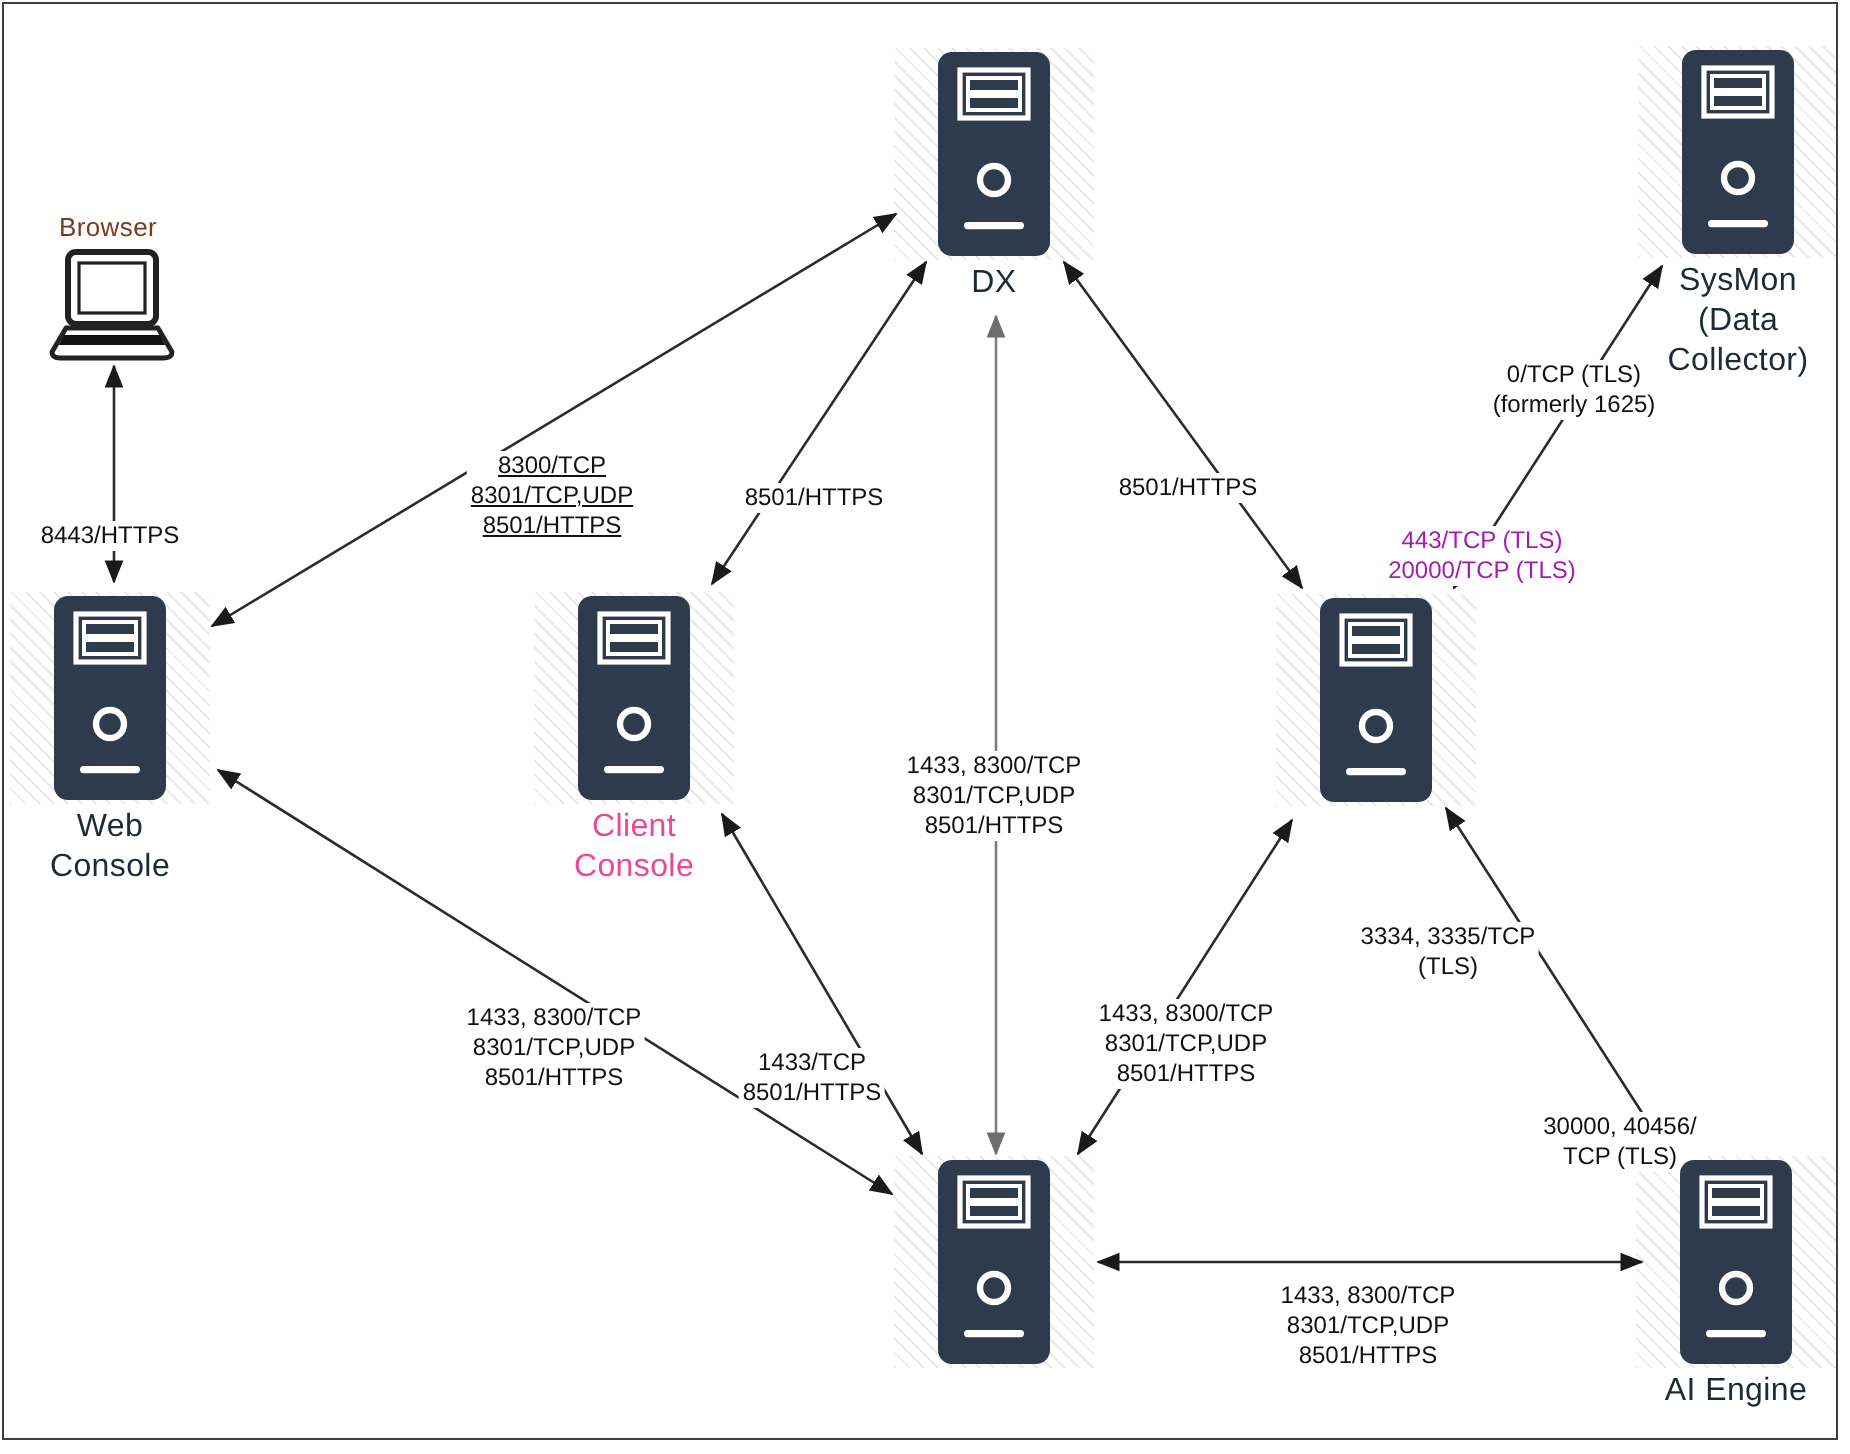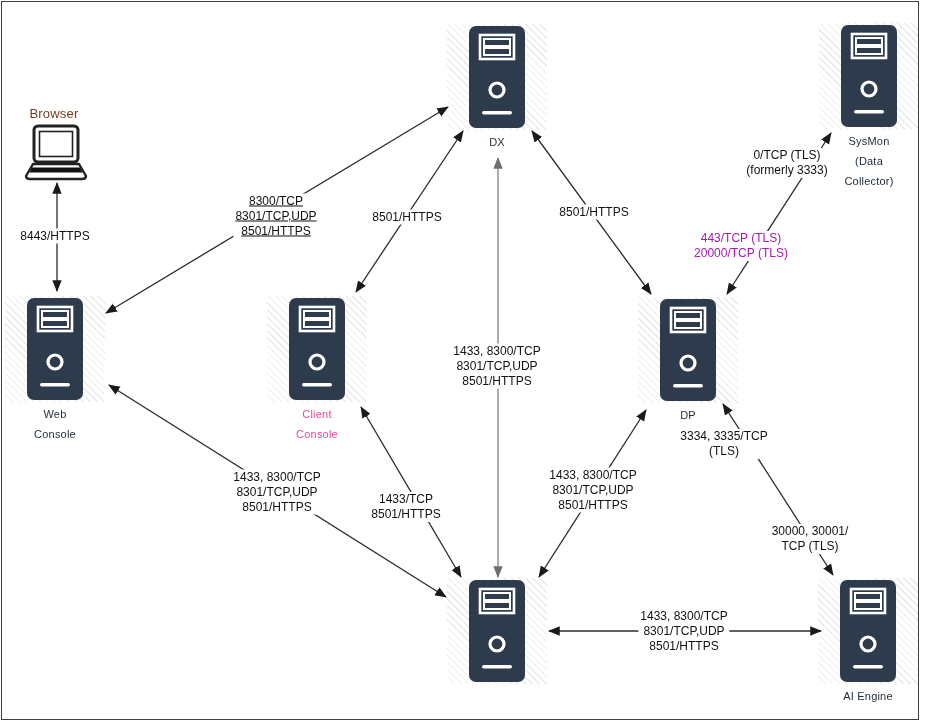--- a/index.html
+++ b/index.html
@@ -6,22 +6,22 @@
   body{width:925px;height:727px;font-family:"Liberation Sans",sans-serif;}
   #canvas{position:relative;width:925px;height:727px;background:#ffffff;overflow:hidden;}
   #frame{position:absolute;left:1px;top:1px;width:918px;height:719px;border:1.5px solid #3f3f3f;box-sizing:border-box;pointer-events:none;}
   .layer{position:absolute;left:0;top:0;width:925px;height:727px;}
   #hatch-layer{z-index:1;}
   #edge-svg{z-index:2;}
   #label-layer{z-index:3;}
   #node-layer{z-index:4;}
   .hatch{position:absolute;background-image:repeating-linear-gradient(45deg,rgba(90,90,90,0.13) 0px,rgba(90,90,90,0.13) 1px,transparent 1px,transparent 5px);}
   .node{position:absolute;}
-  .node-label{position:absolute;width:160px;text-align:center;font-size:11px;line-height:20px;letter-spacing:0.2px;}
-  .port-label{position:absolute;transform:translate(-50%,-50%);background:#ffffff;color:#111111;font-size:12px;line-height:15px;text-align:center;white-space:nowrap;padding:0 2px;}
+  .node-label{position:absolute;width:160px;text-align:center;font-size:16px;line-height:20px;letter-spacing:0.2px;}
+  .port-label{position:absolute;transform:translate(-50%,-50%);background:#ffffff;color:#111111;font-size:12px;line-height:15px;text-align:center;white-space:nowrap;padding:0 2px;margin-top:32px;}
   svg{display:block;}
 </style>
 </head>
 <body>
 
 <div id="canvas">
   <div id="hatch-layer" class="layer">
       <div class="hatch" style="left: 5px; top: 296px; width: 100px; height: 106px;"></div>
       <div class="hatch" style="left: 267px; top: 296px; width: 100px; height: 106px;"></div>
       <div class="hatch" style="left: 447px; top: 24px; width: 100px; height: 106px;"></div>
@@ -80,32 +80,32 @@
         <div>1433/TCP</div>
         <div>8501/HTTPS</div>
       </div>
       <div class="port-label" style="left: 593px; top: 490px; color: rgb(17, 17, 17);">
         <div>1433, 8300/TCP</div>
         <div>8301/TCP,UDP</div>
         <div>8501/HTTPS</div>
       </div>
       <div class="port-label" style="left: 787px; top: 163px; color: rgb(17, 17, 17);">
         <div>0/TCP (TLS)</div>
-        <div>(formerly 3333)</div>
+        <div>(formerly 1625)</div>
       </div>
       <div class="port-label" style="left: 741px; top: 246px; color: #a21caf;">
         <div>443/TCP (TLS)</div>
         <div>20000/TCP (TLS)</div>
       </div>
       <div class="port-label" style="left: 724px; top: 444px; color: rgb(17, 17, 17);">
         <div>3334, 3335/TCP</div>
         <div>(TLS)</div>
       </div>
       <div class="port-label" style="left: 810px; top: 539px; color: rgb(17, 17, 17);">
-        <div>30000, 30001/</div>
+        <div>30000, 40456/</div>
         <div>TCP (TLS)</div>
       </div>
       <div class="port-label" style="left: 684px; top: 631px; color: rgb(17, 17, 17);">
         <div>1433, 8300/TCP</div>
         <div>8301/TCP,UDP</div>
         <div>8501/HTTPS</div>
       </div>
     </div>
   <div id="node-layer" class="layer">
       <div class="node" style="left: 23px; top: 124px;">
@@ -178,23 +178,20 @@
       <div class="node" style="left: 660px; top: 299px;">
         <svg width="56" height="102" viewBox="0 0 56 102">
           <rect x="0" y="0" width="56" height="102" rx="7" fill="#2e3b4c"></rect>
           <rect x="11" y="9" width="34" height="24" fill="none" stroke="#ffffff" stroke-width="2.6"></rect>
           <rect x="15" y="13" width="26" height="7" fill="none" stroke="#ffffff" stroke-width="2"></rect>
           <rect x="15" y="22" width="26" height="7" fill="none" stroke="#ffffff" stroke-width="2"></rect>
           <circle cx="28" cy="64" r="7" fill="none" stroke="#ffffff" stroke-width="3.2"></circle>
           <rect x="13" y="85" width="30" height="3.6" rx="1.8" fill="#ffffff"></rect>
         </svg>
       </div>
-      <div class="node-label" style="left: 608px; top: 405px; color: rgb(29, 42, 56);">
-        <div>DP</div>
-      </div>
       <div class="node" style="left: 469px; top: 580px;">
         <svg width="56" height="102" viewBox="0 0 56 102">
           <rect x="0" y="0" width="56" height="102" rx="7" fill="#2e3b4c"></rect>
           <rect x="11" y="9" width="34" height="24" fill="none" stroke="#ffffff" stroke-width="2.6"></rect>
           <rect x="15" y="13" width="26" height="7" fill="none" stroke="#ffffff" stroke-width="2"></rect>
           <rect x="15" y="22" width="26" height="7" fill="none" stroke="#ffffff" stroke-width="2"></rect>
           <circle cx="28" cy="64" r="7" fill="none" stroke="#ffffff" stroke-width="3.2"></circle>
           <rect x="13" y="85" width="30" height="3.6" rx="1.8" fill="#ffffff"></rect>
         </svg>
       </div>

